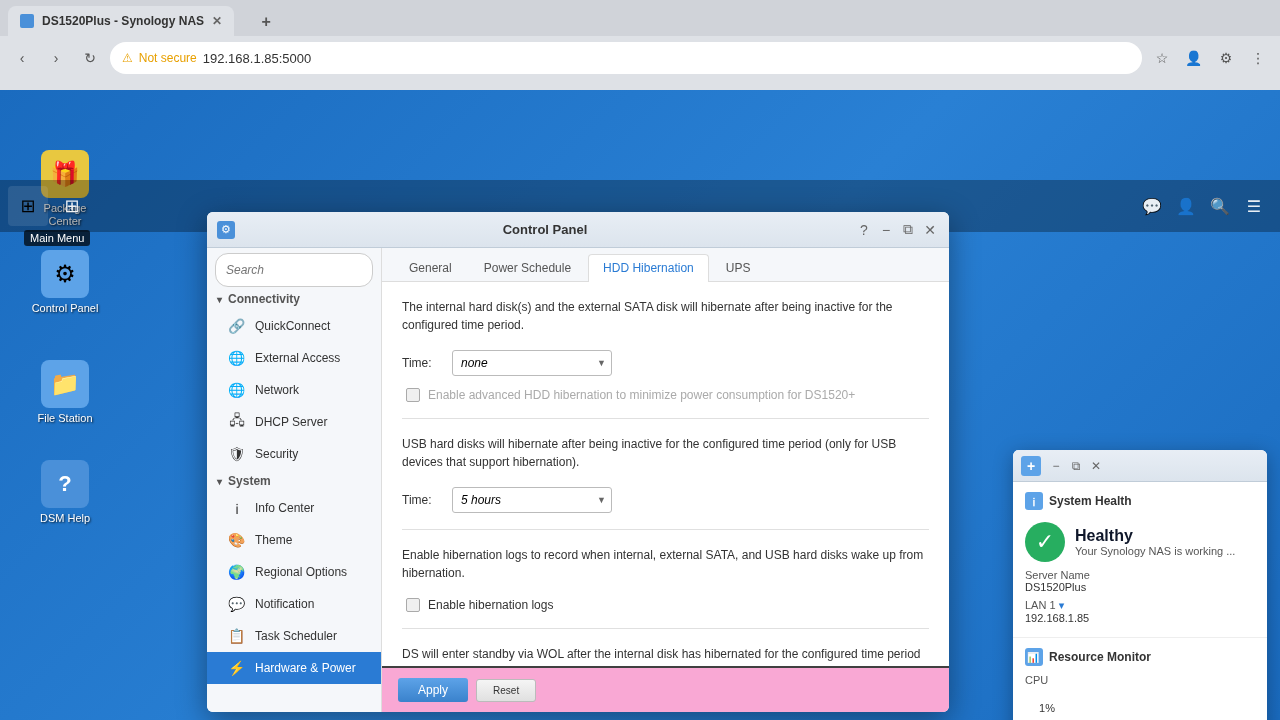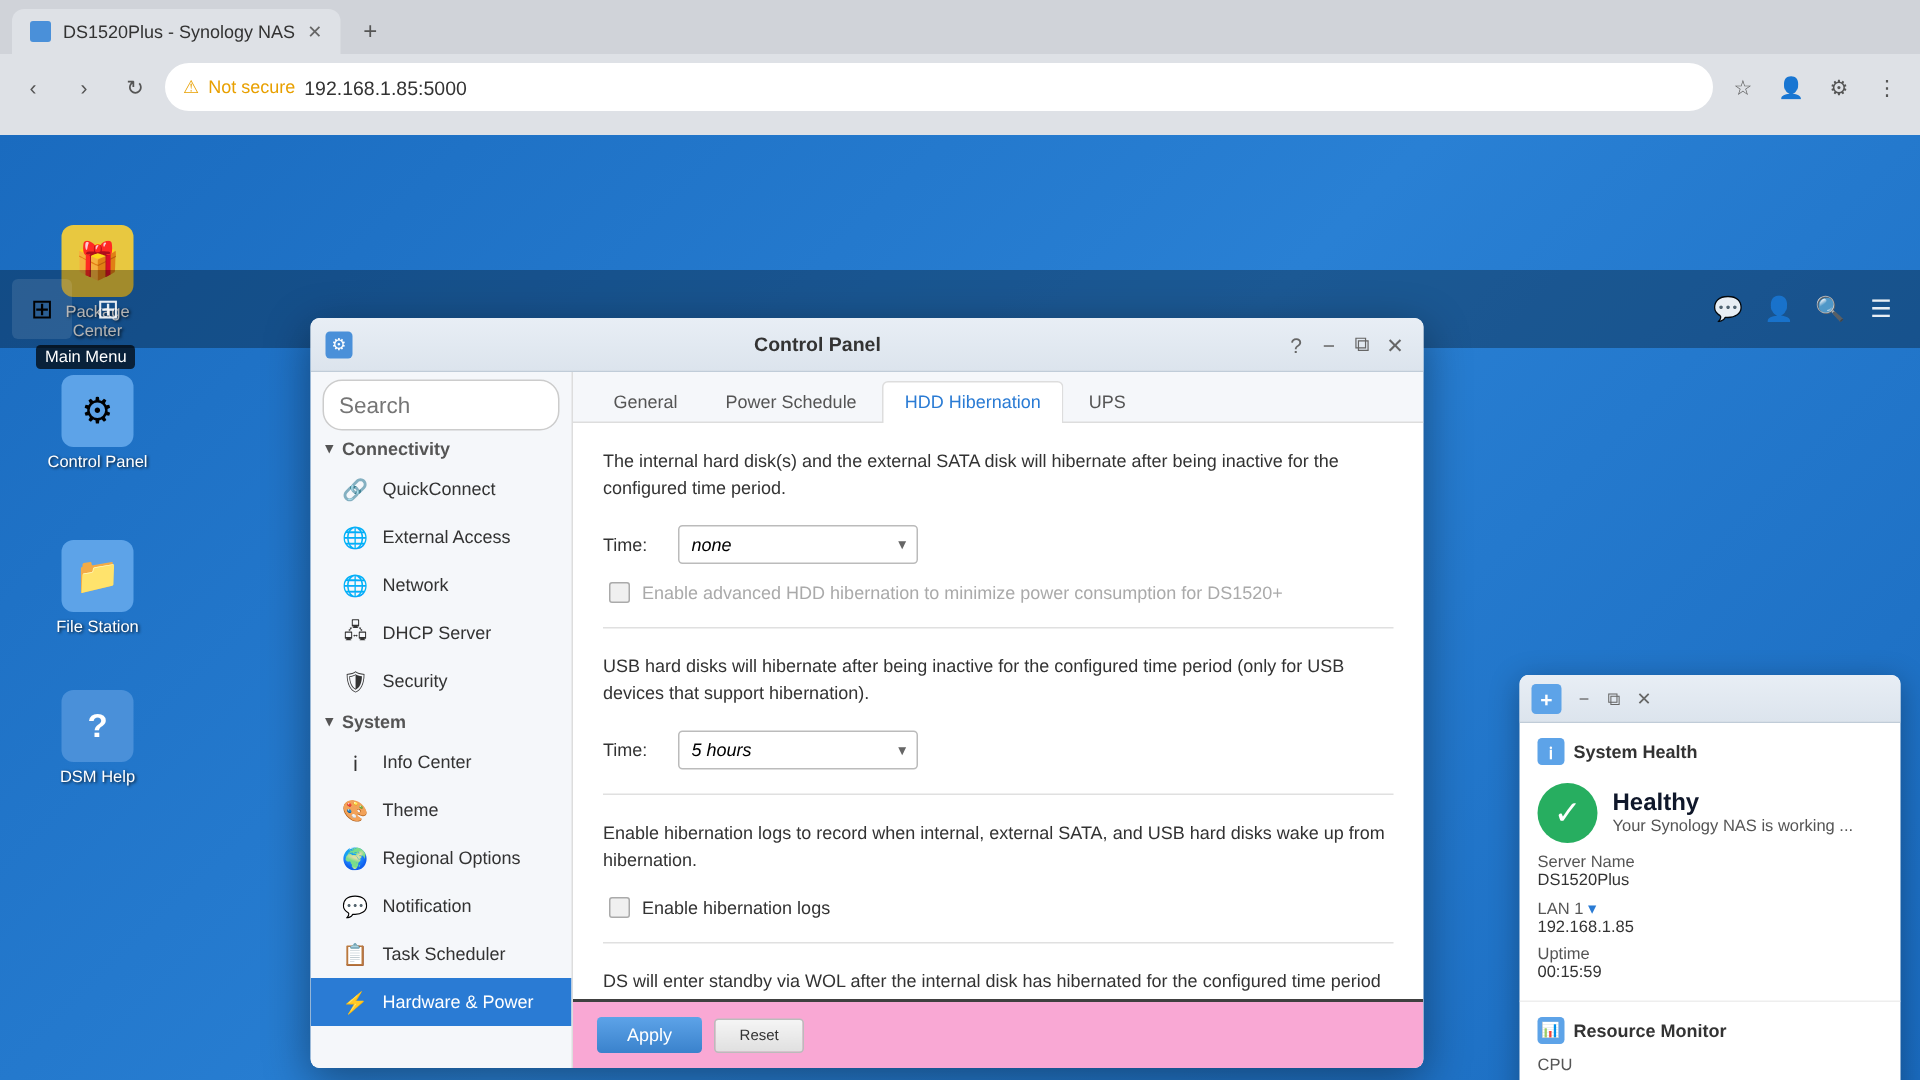--- a/index.html
+++ b/index.html
@@ -19,21 +19,22 @@
       background: #dee1e6;
       display: flex;
       flex-direction: column;
     }
     .tab-bar {
       height: 36px;
       background: #d0d3d9;
       display: flex;
       align-items: flex-end;
       padding: 0 8px;
-      gap: 6px;
+      gap: 18px;
+      font-weight: bold;
     }
     .tab-active {
       background: #dee1e6;
       border-radius: 8px 8px 0 0;
       padding: 6px 12px;
       font-size: 12px;
       display: flex;
       align-items: center;
       gap: 8px;
       min-width: 180px;
@@ -188,23 +189,24 @@
       display: flex;
       align-items: center;
       padding: 0 8px;
     }
     .cp-search-box {
       width: 100%;
       height: 26px;
       border: 1px solid #ccc;
       border-radius: 13px;
       padding: 16px 10px;
-      font-size: 15px;
+      font-size: 12px;
       background: white;
       color: #333;
+      font-style: italic;
     }
     .cp-section-header {
       display: flex;
       align-items: center;
       padding: 4px 10px;
       font-size: 12px;
       font-weight: 600;
       color: #555;
       cursor: pointer;
       gap: 6px;
@@ -690,24 +692,20 @@
       </div>
       <div class="info-table">
         <div class="info-row">
           <span class="info-key">Server Name</span>
           <span class="info-val">DS1520Plus</span>
         </div>
         <div class="info-row">
           <span class="info-key"><span>LAN 1</span> <span class="lan-link">▾</span></span>
           <span class="info-val">192.168.1.85</span>
         </div>
-        <div class="info-row">
-          <span class="info-key">Uptime</span>
-          <span class="info-val">00:15:59</span>
-        </div>
       </div>
     </div>
 
     <div class="resource-section">
       <div class="resource-section-title">
         <div class="resource-icon">📊</div>
         <span>Resource Monitor</span>
       </div>
 
       <div class="res-row">

